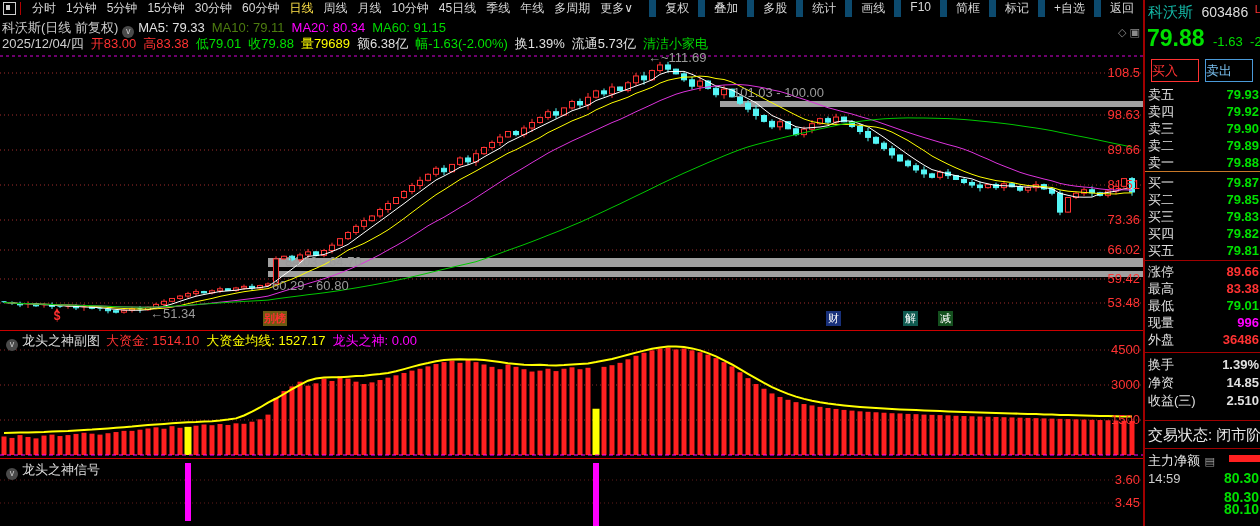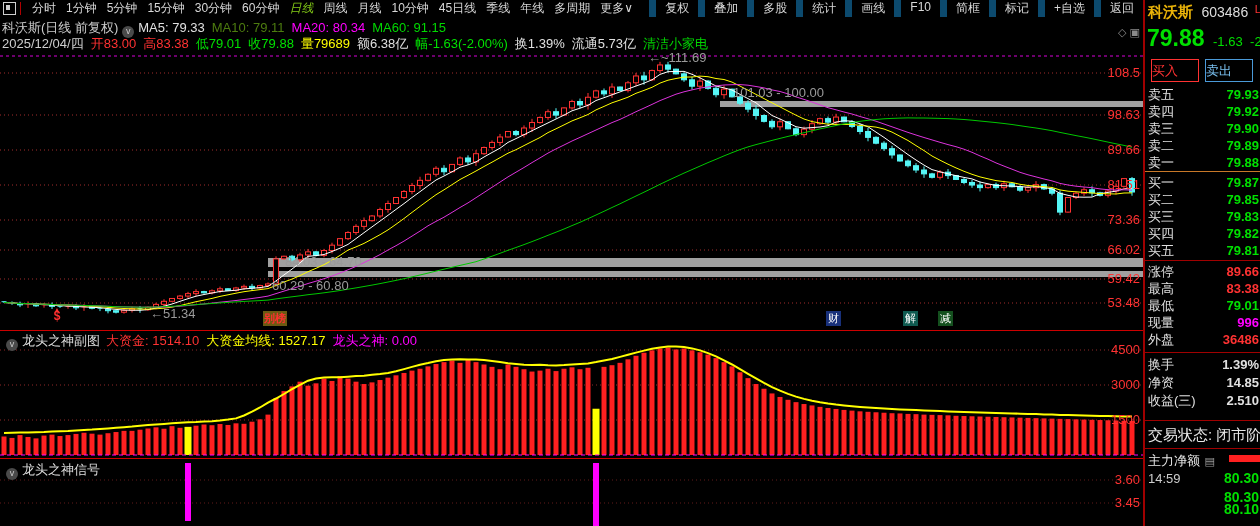--- a/index.html
+++ b/index.html
@@ -5,21 +5,21 @@
   html,body{margin:0;padding:0;background:#000;}
   #app{position:relative;width:1260px;height:526px;background:#000;overflow:hidden;
        font-family:"Liberation Sans","DejaVu Sans",sans-serif;-webkit-font-smoothing:none;}
   .abs{position:absolute;}
   
   .toolbar{left:0;top:0;width:1143px;height:17px;background:#000;display:flex;align-items:center;z-index:5;}
   .winicon{display:inline-block;width:11px;height:11px;border:1px solid #cfcfcf;margin:0 4px 0 3px;position:relative;}
   .winicon:before{content:"";position:absolute;left:2px;top:2px;width:4px;height:5px;background:#cfcfcf;}
   .tsep{width:1px;height:13px;background:#b00000;margin-right:6px;}
   .titem{color:#d8d8d8;font-size:12px;padding:0 5px;white-space:nowrap;cursor:pointer;}
-  .titem.active{color:#84cc16;font-style:italic;}
+  .titem.active{color:#fde047;}
   .tright{margin-left:auto;display:flex;}
   .tright .titem{border-left:7px solid #0c4a6e;padding:0 9px;}
   
   .row2{left:2px;top:19px;width:1140px;height:15px;font-size:13px;white-space:nowrap;z-index:5;}
   .row3{left:2px;top:35px;width:1140px;height:15px;font-size:13px;white-space:nowrap;z-index:5;}
   .hspan{margin-right:7px;}
   .chev{display:inline-block;width:12px;height:12px;border-radius:50%;background:#4a4a4a;color:#ccc;
         font-size:9px;line-height:11px;text-align:center;vertical-align:-2px;margin:0 4px;}
   
   .badge{position:absolute;height:15px;line-height:15px;font-size:11px;padding:0 2px;color:#fff;z-index:4;}
@@ -573,21 +573,21 @@
 
   <div class="panelhdr" style="left:2px;top:332px;">
     <span class="chev">v</span><span style="color:#dddddd">龙头之神副图</span><span id="mid-hdr-items" style="margin-left: 6px;"><span class="hspan" style="color: rgb(255, 50, 50);">大资金: 1514.10</span><span class="hspan" style="color: rgb(255, 255, 0);">大资金均线: 1527.17</span><span class="hspan" style="color: rgb(255, 0, 255);">龙头之神: 0.00</span></span>
   </div>
   <div class="panelhdr" style="left:2px;top:461px;">
     <span class="chev">v</span><span style="color:#dddddd">龙头之神信号</span>
   </div>
 
   <div id="right-panel" class="abs">
     <div class="abs" style="left:3px;top:3px;white-space:nowrap;">
-      <span style="color:#eab308;font-size:15px;font-weight:bold;">科沃斯</span>
+      <span style="color:#14b8a6;font-size:15px;font-weight:normal;">科沃斯</span>
       <span style="color:#dddddd;font-size:14px;margin-left:4px;">603486</span>
       <span style="color:#ff3232;font-size:11px;margin-left:2px;vertical-align:top;">L</span>
     </div>
     <div class="abs" style="left:2px;top:25px;white-space:nowrap;">
       <span class="grn" style="font-size:23px;font-weight:bold;">79.88</span>
       <span class="grn" style="font-size:13px;margin-left:4px;">-1.63</span>
       <span class="grn" style="font-size:13px;margin-left:3px;">-2.</span>
     </div>
     <div class="rp-btn" style="left:6px;top:59px;border:1px solid #ff3232;color:#ff3232;">买入</div>
     <div class="rp-btn" style="left:60px;top:59px;border:1px solid #4a9ad9;color:#7ac0f0;">卖出</div>

